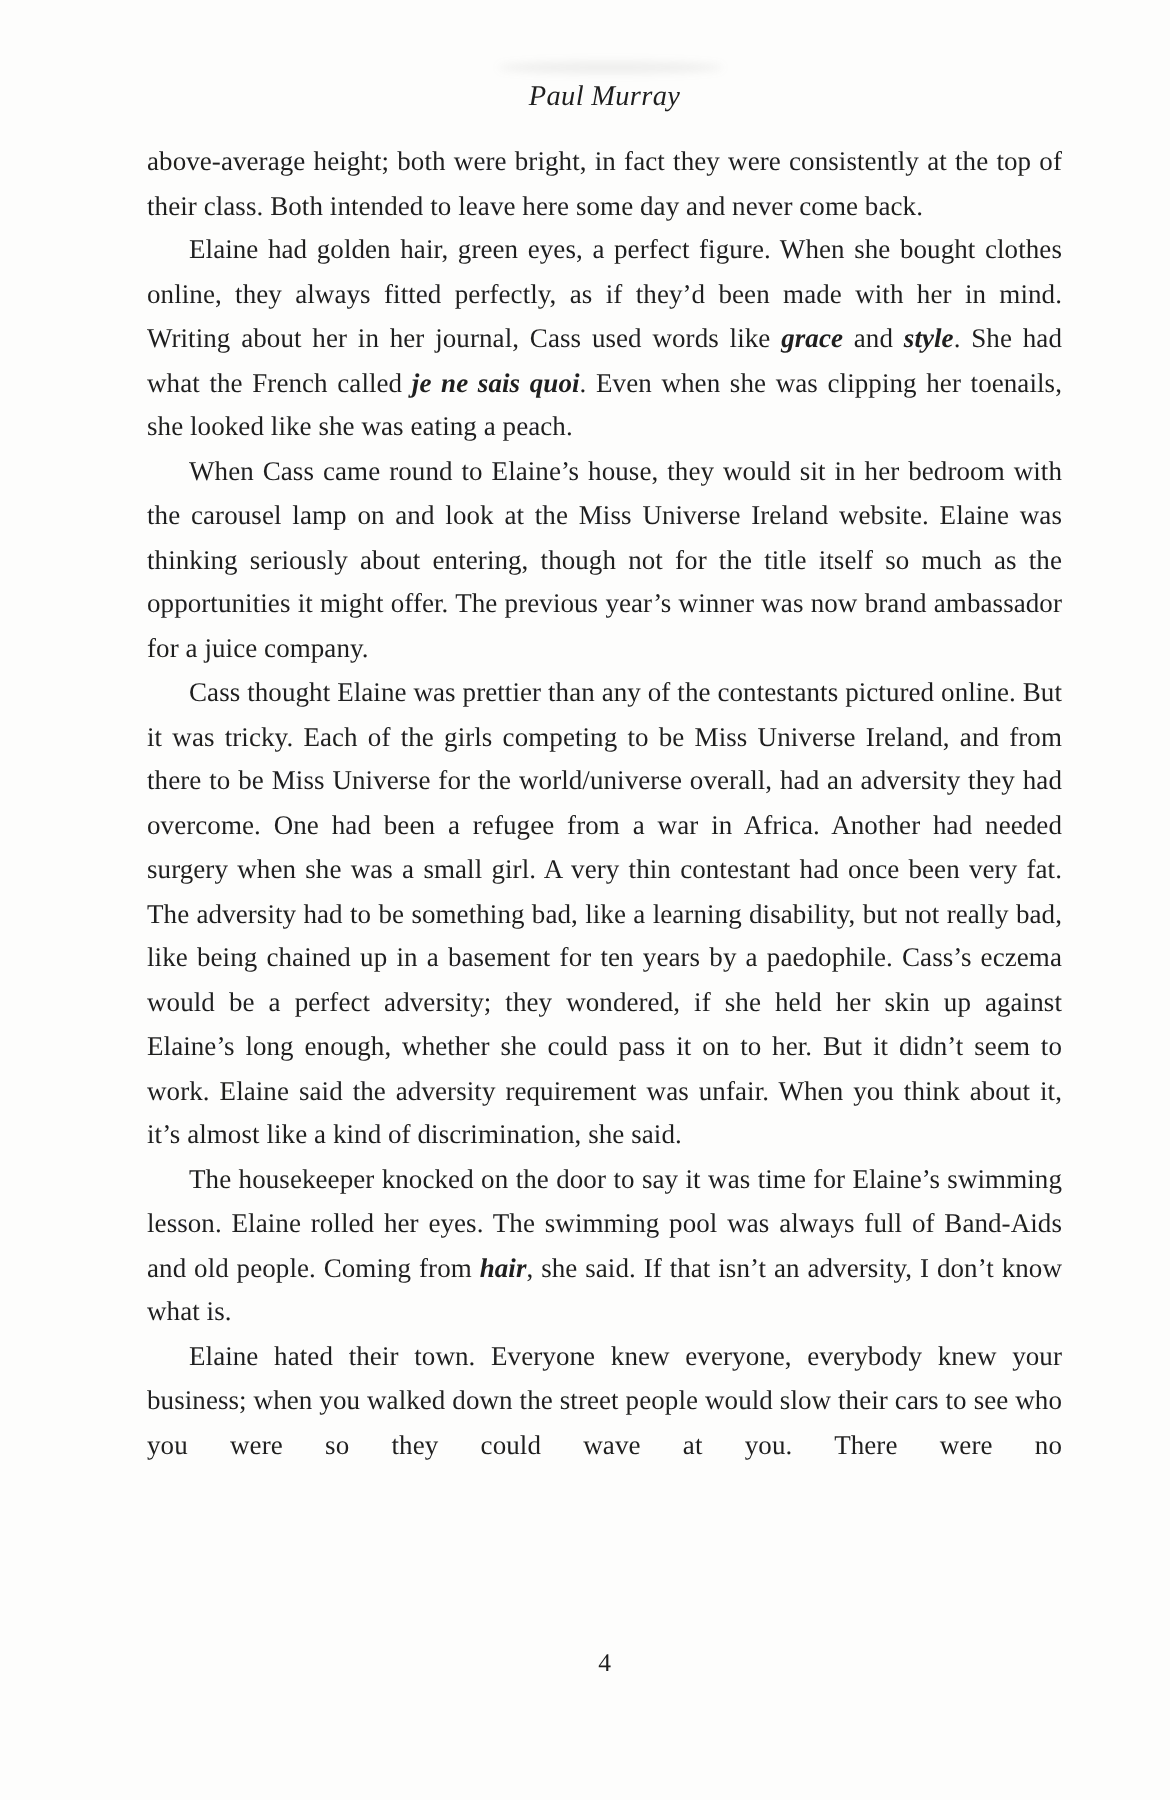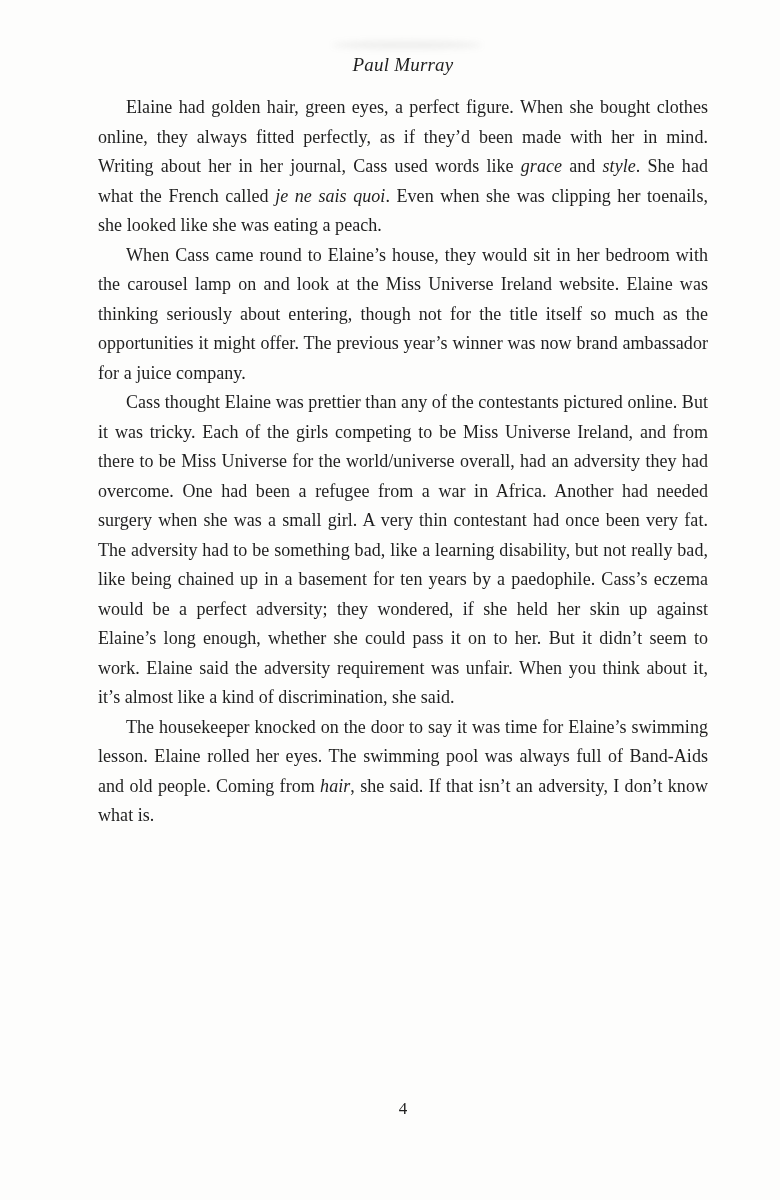--- a/index.html
+++ b/index.html
@@ -38,34 +38,36 @@
   }
   .para {
     margin: 0;
     font-size: 18px;
     line-height: 29.5px;
     text-align: justify;
     letter-spacing: 0.05px;
   }
   .para.indent { text-indent: 28px; }
   .para.continues { text-align-last: justify; }
-  .para em { font-style: italic; }
+  .para em { font-style: italic; font-weight: bold; }
   .folio {
     position: absolute;
     top: 1099px; left: 98px; width: 610px;
     text-align: center;
     font-size: 17px;
   }
 </style>
 </head>
 <body>
 
 <div class="page" style="--page-bg: #fdfdfc; --ink: #1f1f1f;">
   <div class="scan-smudge"></div>
   <div class="running-header">Paul Murray</div>
   <main class="text-block" id="paragraphs">
+      <p class="para"><span>above-average height; both were bright, in fact they were consistently at the top of their class. Both intended to leave here some day and never come back.</span></p>
       <p class="para indent"><span>Elaine had golden hair, green eyes, a perfect figure. When she bought clothes online, they always fitted perfectly, as if they’d been made with her in mind. Writing about her in her journal, Cass used words like </span><em>grace</em><span> and </span><em>style</em><span>. She had what the French called </span><em>je ne sais quoi</em><span>. Even when she was clipping her toenails, she looked like she was eating a peach.</span></p>
       <p class="para indent"><span>When Cass came round to Elaine’s house, they would sit in her bedroom with the carousel lamp on and look at the Miss Universe Ireland website. Elaine was thinking seriously about entering, though not for the title itself so much as the opportunities it might offer. The previous year’s winner was now brand ambassador for a juice company.</span></p>
       <p class="para indent"><span>Cass thought Elaine was prettier than any of the contestants pictured online. But it was tricky. Each of the girls competing to be Miss Universe Ireland, and from there to be Miss Universe for the world/universe overall, had an adversity they had overcome. One had been a refugee from a war in Africa. Another had needed surgery when she was a small girl. A very thin contestant had once been very fat. The adversity had to be something bad, like a learning disability, but not really bad, like being chained up in a basement for ten years by a paedophile. Cass’s eczema would be a perfect adversity; they wondered, if she held her skin up against Elaine’s long enough, whether she could pass it on to her. But it didn’t seem to work. Elaine said the adversity requirement was unfair. When you think about it, it’s almost like a kind of discrimination, she said.</span></p>
       <p class="para indent"><span>The housekeeper knocked on the door to say it was time for Elaine’s swimming lesson. Elaine rolled her eyes. The swimming pool was always full of Band-Aids and old people. Coming from </span><em>hair</em><span>, she said. If that isn’t an adversity, I don’t know what is.</span></p>
+      <p class="para indent continues"><span>Elaine hated their town. Everyone knew everyone, everybody knew your business; when you walked down the street people would slow their cars to see who you were so they could wave at you. There were no</span></p>
     </main>
   <div class="folio">4</div>
 </div>
 
 </body></html>

